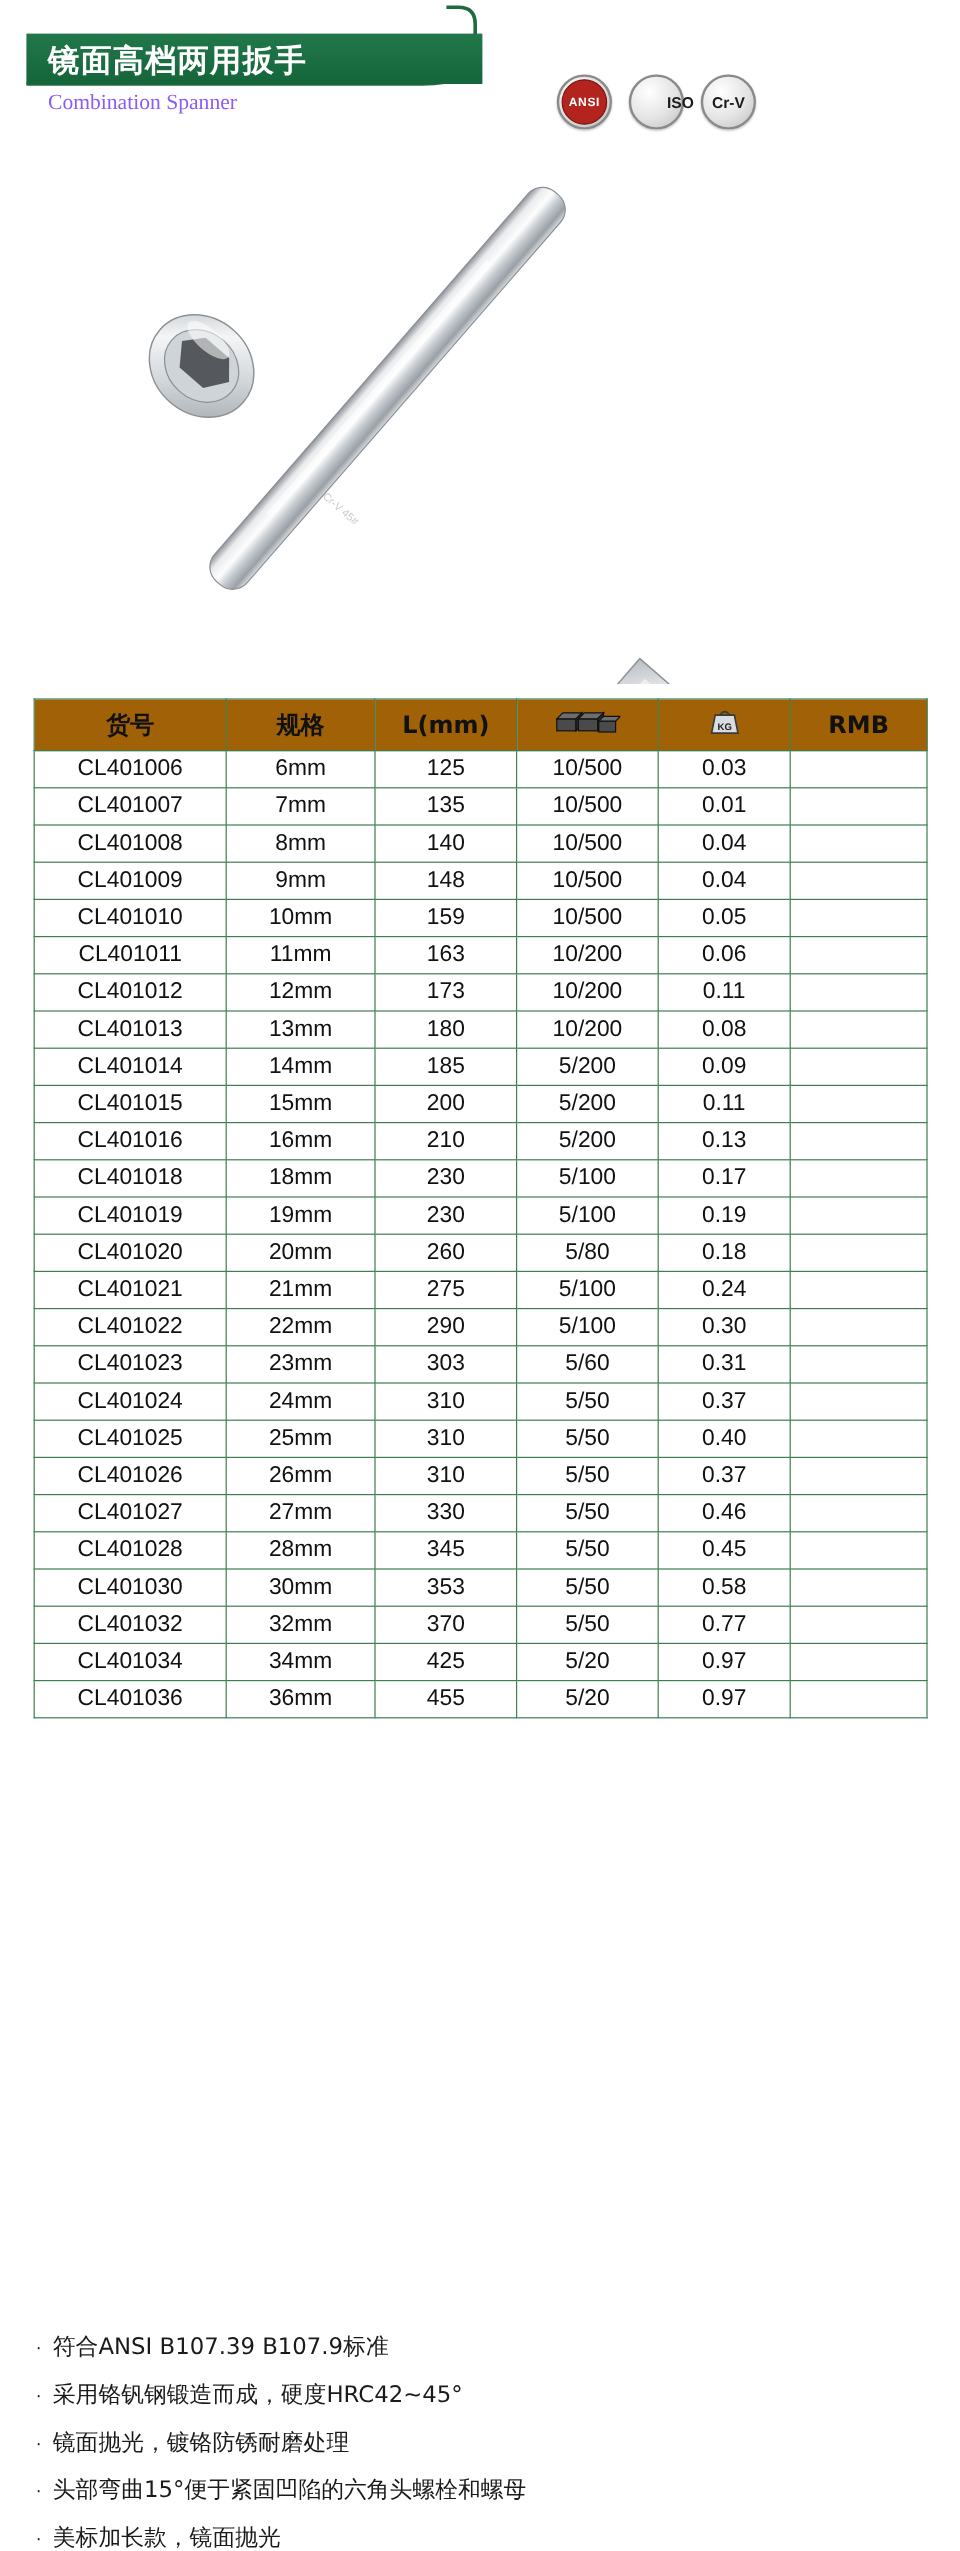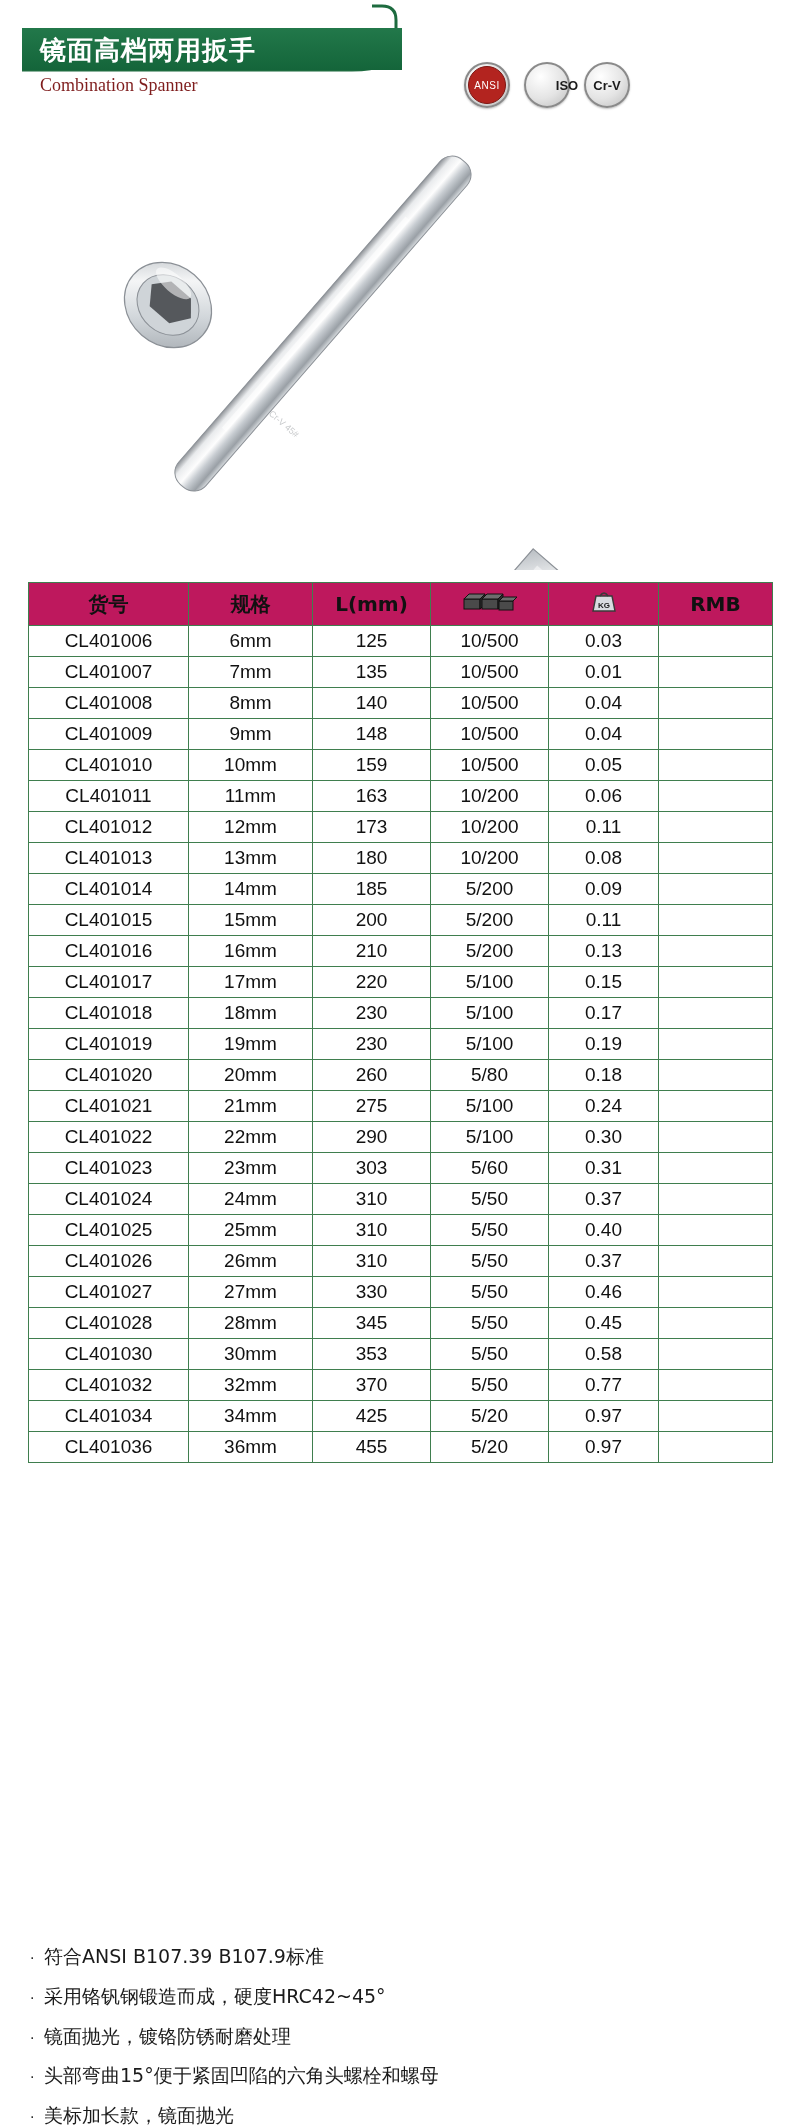--- a/index.html
+++ b/index.html
@@ -40,21 +40,21 @@
     font-weight: bold;
     color: #ffffff;
     letter-spacing: 1px;
     font-family: "DejaVu Sans", sans-serif;
   }
   .header-title-en {
     position: absolute;
     left: 40px;
     top: 75px;
     font-size: 18px;
-    color: #7f1d1d;
+    color: #8b5cf6;
     font-family: "Liberation Serif", serif;
   }
   
   .header-swoosh {
     position: absolute;
     left: 0;
     top: 0;
     width: 800px;
     height: 120px;
     pointer-events: none;
@@ -89,21 +89,21 @@
   .badge.ansi .ansi-inner {
     width: 38px;
     height: 38px;
     border-radius: 50%;
     background: #b3241f;
     color: #ffffff;
     display: flex;
     align-items: center;
     justify-content: center;
     font-size: 10px;
-    font-weight: normal;
+    font-weight: bold;
     letter-spacing: 0.5px;
     border: 1px solid #7d1612;
   }
   .badge-label { line-height: 1; }
   .badge.crv .badge-label { font-size: 13px; }
   .badge.iso .badge-label { font-size: 13px; margin-left: 40px; }
 
   
   .product {
     position: relative;
@@ -127,21 +127,21 @@
   table.spec th, table.spec td {
     border: 1px solid #3f7e4e;
     text-align: center;
     font-size: 19px;
     color: #111111;
     height: 31px;
     padding: 0;
     font-family: "Liberation Sans", sans-serif;
   }
   table.spec thead th {
-    background: #be185d;
+    background: #a16207;
     height: 43px;
     font-weight: bold;
     font-size: 20px;
     font-family: "DejaVu Sans", sans-serif;
   }
   table.spec col.c0 { width: 160px; }
   table.spec col.c1 { width: 124px; }
   table.spec col.c2 { width: 118px; }
   table.spec col.c3 { width: 118px; }
   table.spec col.c4 { width: 110px; }
@@ -368,28 +368,20 @@
           </tr>
         <tr>
             <td>CL401016</td>
             <td>16mm</td>
             <td>210</td>
             <td>5/200</td>
             <td>0.13</td>
             <td></td>
           </tr>
         <tr>
-            <td>CL401017</td>
-            <td>17mm</td>
-            <td>220</td>
-            <td>5/100</td>
-            <td>0.15</td>
-            <td></td>
-          </tr>
-        <tr>
             <td>CL401018</td>
             <td>18mm</td>
             <td>230</td>
             <td>5/100</td>
             <td>0.17</td>
             <td></td>
           </tr>
         <tr>
             <td>CL401019</td>
             <td>19mm</td>

